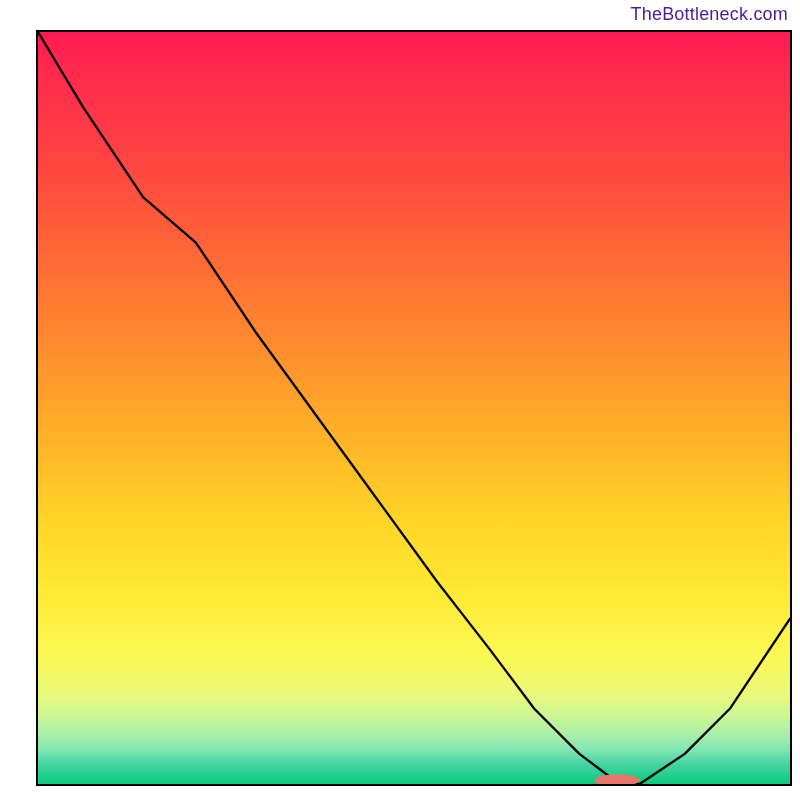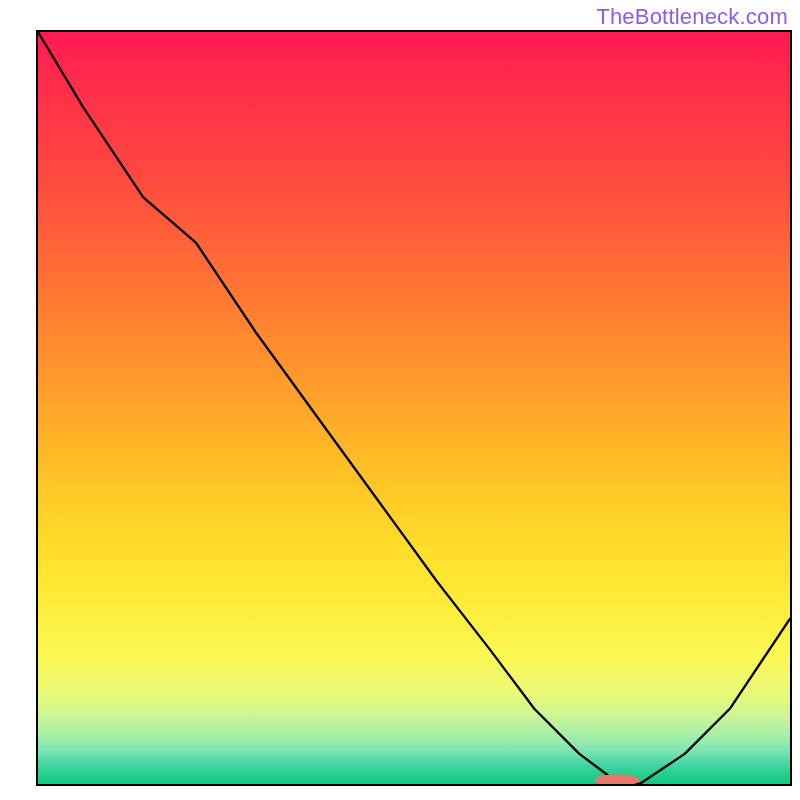--- a/index.html
+++ b/index.html
@@ -17,22 +17,22 @@
     top: 0;
     width: 800px;
     height: 800px;
     background: #ffffff;
   }
 
   .watermark {
     position: absolute;
     top: 4px;
     right: 12px;
-    color: #8b5cf6;
-    font-size: 22px;
+    color: #4c1d95;
+    font-size: 18px;
     font-weight: 500;
     letter-spacing: 0.2px;
     z-index: 60;
     margin-left: 28px;
   }
 
   
   .plot {
     position: absolute;
     left: 36px;

